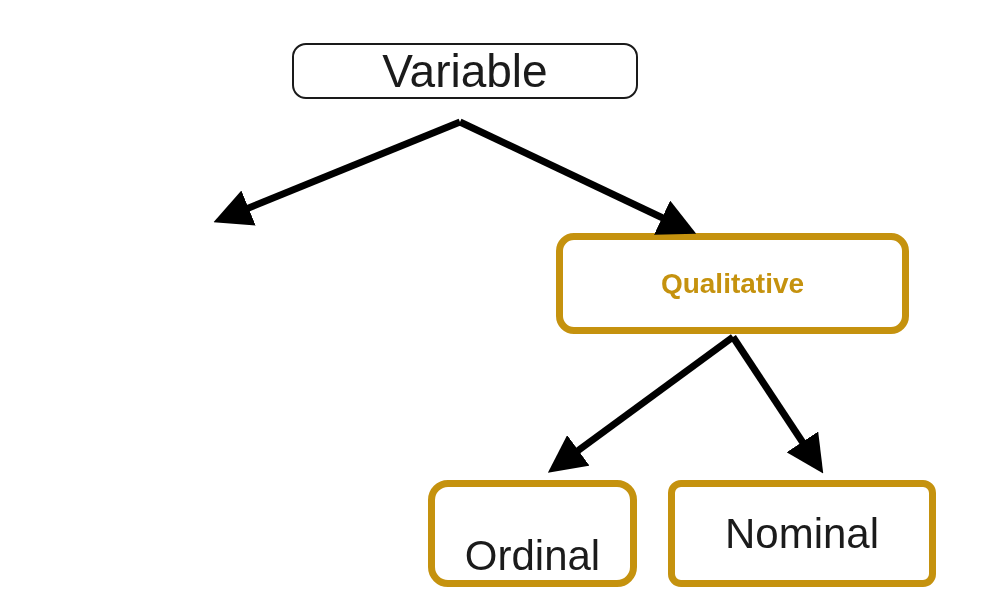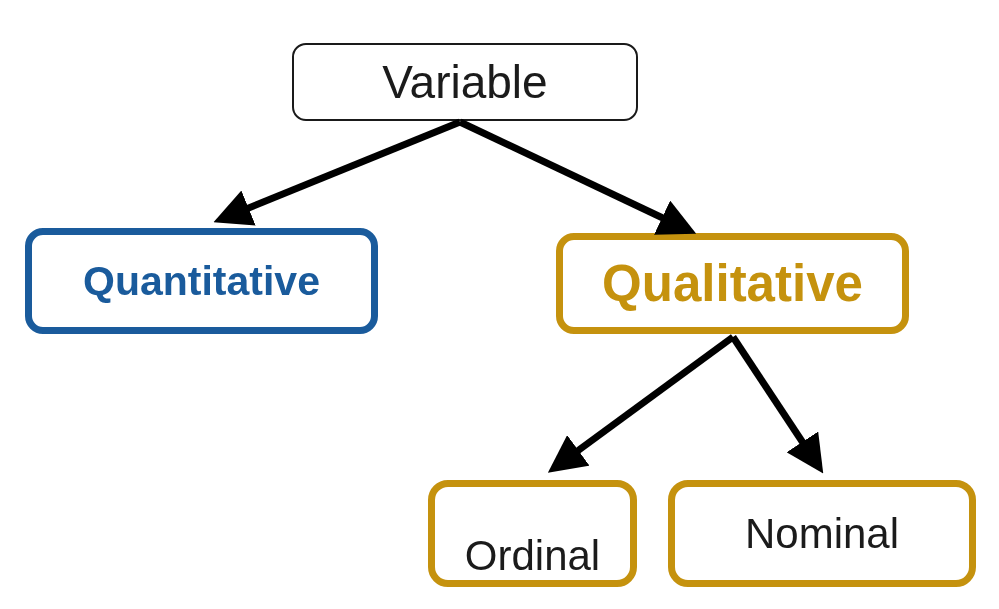--- a/index.html
+++ b/index.html
@@ -24,52 +24,52 @@
   .node{
     position:absolute;
     display:flex;align-items:center;justify-content:center;
     background:#ffffff;
     box-sizing:border-box;
     z-index:1;
     text-align:center;
     white-space:nowrap;
   }
   .node-root{
-    left:292px;top:43px;width:346px;height:78px;
+    left:292px;top:43px;width:346px;height:56px;
     border:2.5px solid var(--root_border);
     border-radius:14px;
     font-size:46px;font-weight:300;
     color:var(--dark_text);
   }
   .node-quantitative{
     left:25px;top:228px;width:353px;height:106px;
     border:7px solid var(--quantitative_accent);
     border-radius:18px;
     font-size:41px;font-weight:700;
     color:var(--quantitative_accent);
   }
   .node-qualitative{
     left:556px;top:233px;width:353px;height:101px;
     border:7px solid var(--qualitative_accent);
     border-radius:18px;
-    font-size:51px;font-weight:700;
+    font-size:28px;font-weight:700;
     color:var(--qualitative_accent);
   }
   .node-ordinal{
     left:428px;top:480px;width:209px;height:107px;
     border:7px solid var(--qualitative_accent);
     border-radius:20px;
     font-size:42px;font-weight:300;
     color:var(--dark_text);
     align-items:flex-end;
   }
   .node-nominal{
-    left:668px;top:480px;width:308px;height:107px;
+    left:668px;top:480px;width:268px;height:107px;
     border:7px solid var(--qualitative_accent);
-    border-radius:20px;
+    border-radius:13px;
     font-size:42px;font-weight:300;
     color:var(--dark_text);
     text-align:right;
   }
 </style>
 </head>
 <body>
 
 <div class="canvas">
 
@@ -82,23 +82,20 @@
     <line class="edge" x1="460" y1="122" x2="224" y2="218" marker-end="url(#arrowhead)"></line>
     <line class="edge" x1="460" y1="122" x2="686" y2="229" marker-end="url(#arrowhead)"></line>
     <line class="edge" x1="733" y1="337" x2="557" y2="466" marker-end="url(#arrowhead)"></line>
     <line class="edge" x1="733" y1="337" x2="817" y2="464" marker-end="url(#arrowhead)"></line>
   </svg>
 
   <div class="node node-root">
     <span>Variable</span>
   </div>
 
-  <div class="node node-quantitative">
-    <span>Quantitative</span>
-  </div>
 
   <div class="node node-qualitative">
     <span>Qualitative</span>
   </div>
 
   <div class="node node-ordinal">
     <span>Ordinal</span>
   </div>
 
   <div class="node node-nominal">

